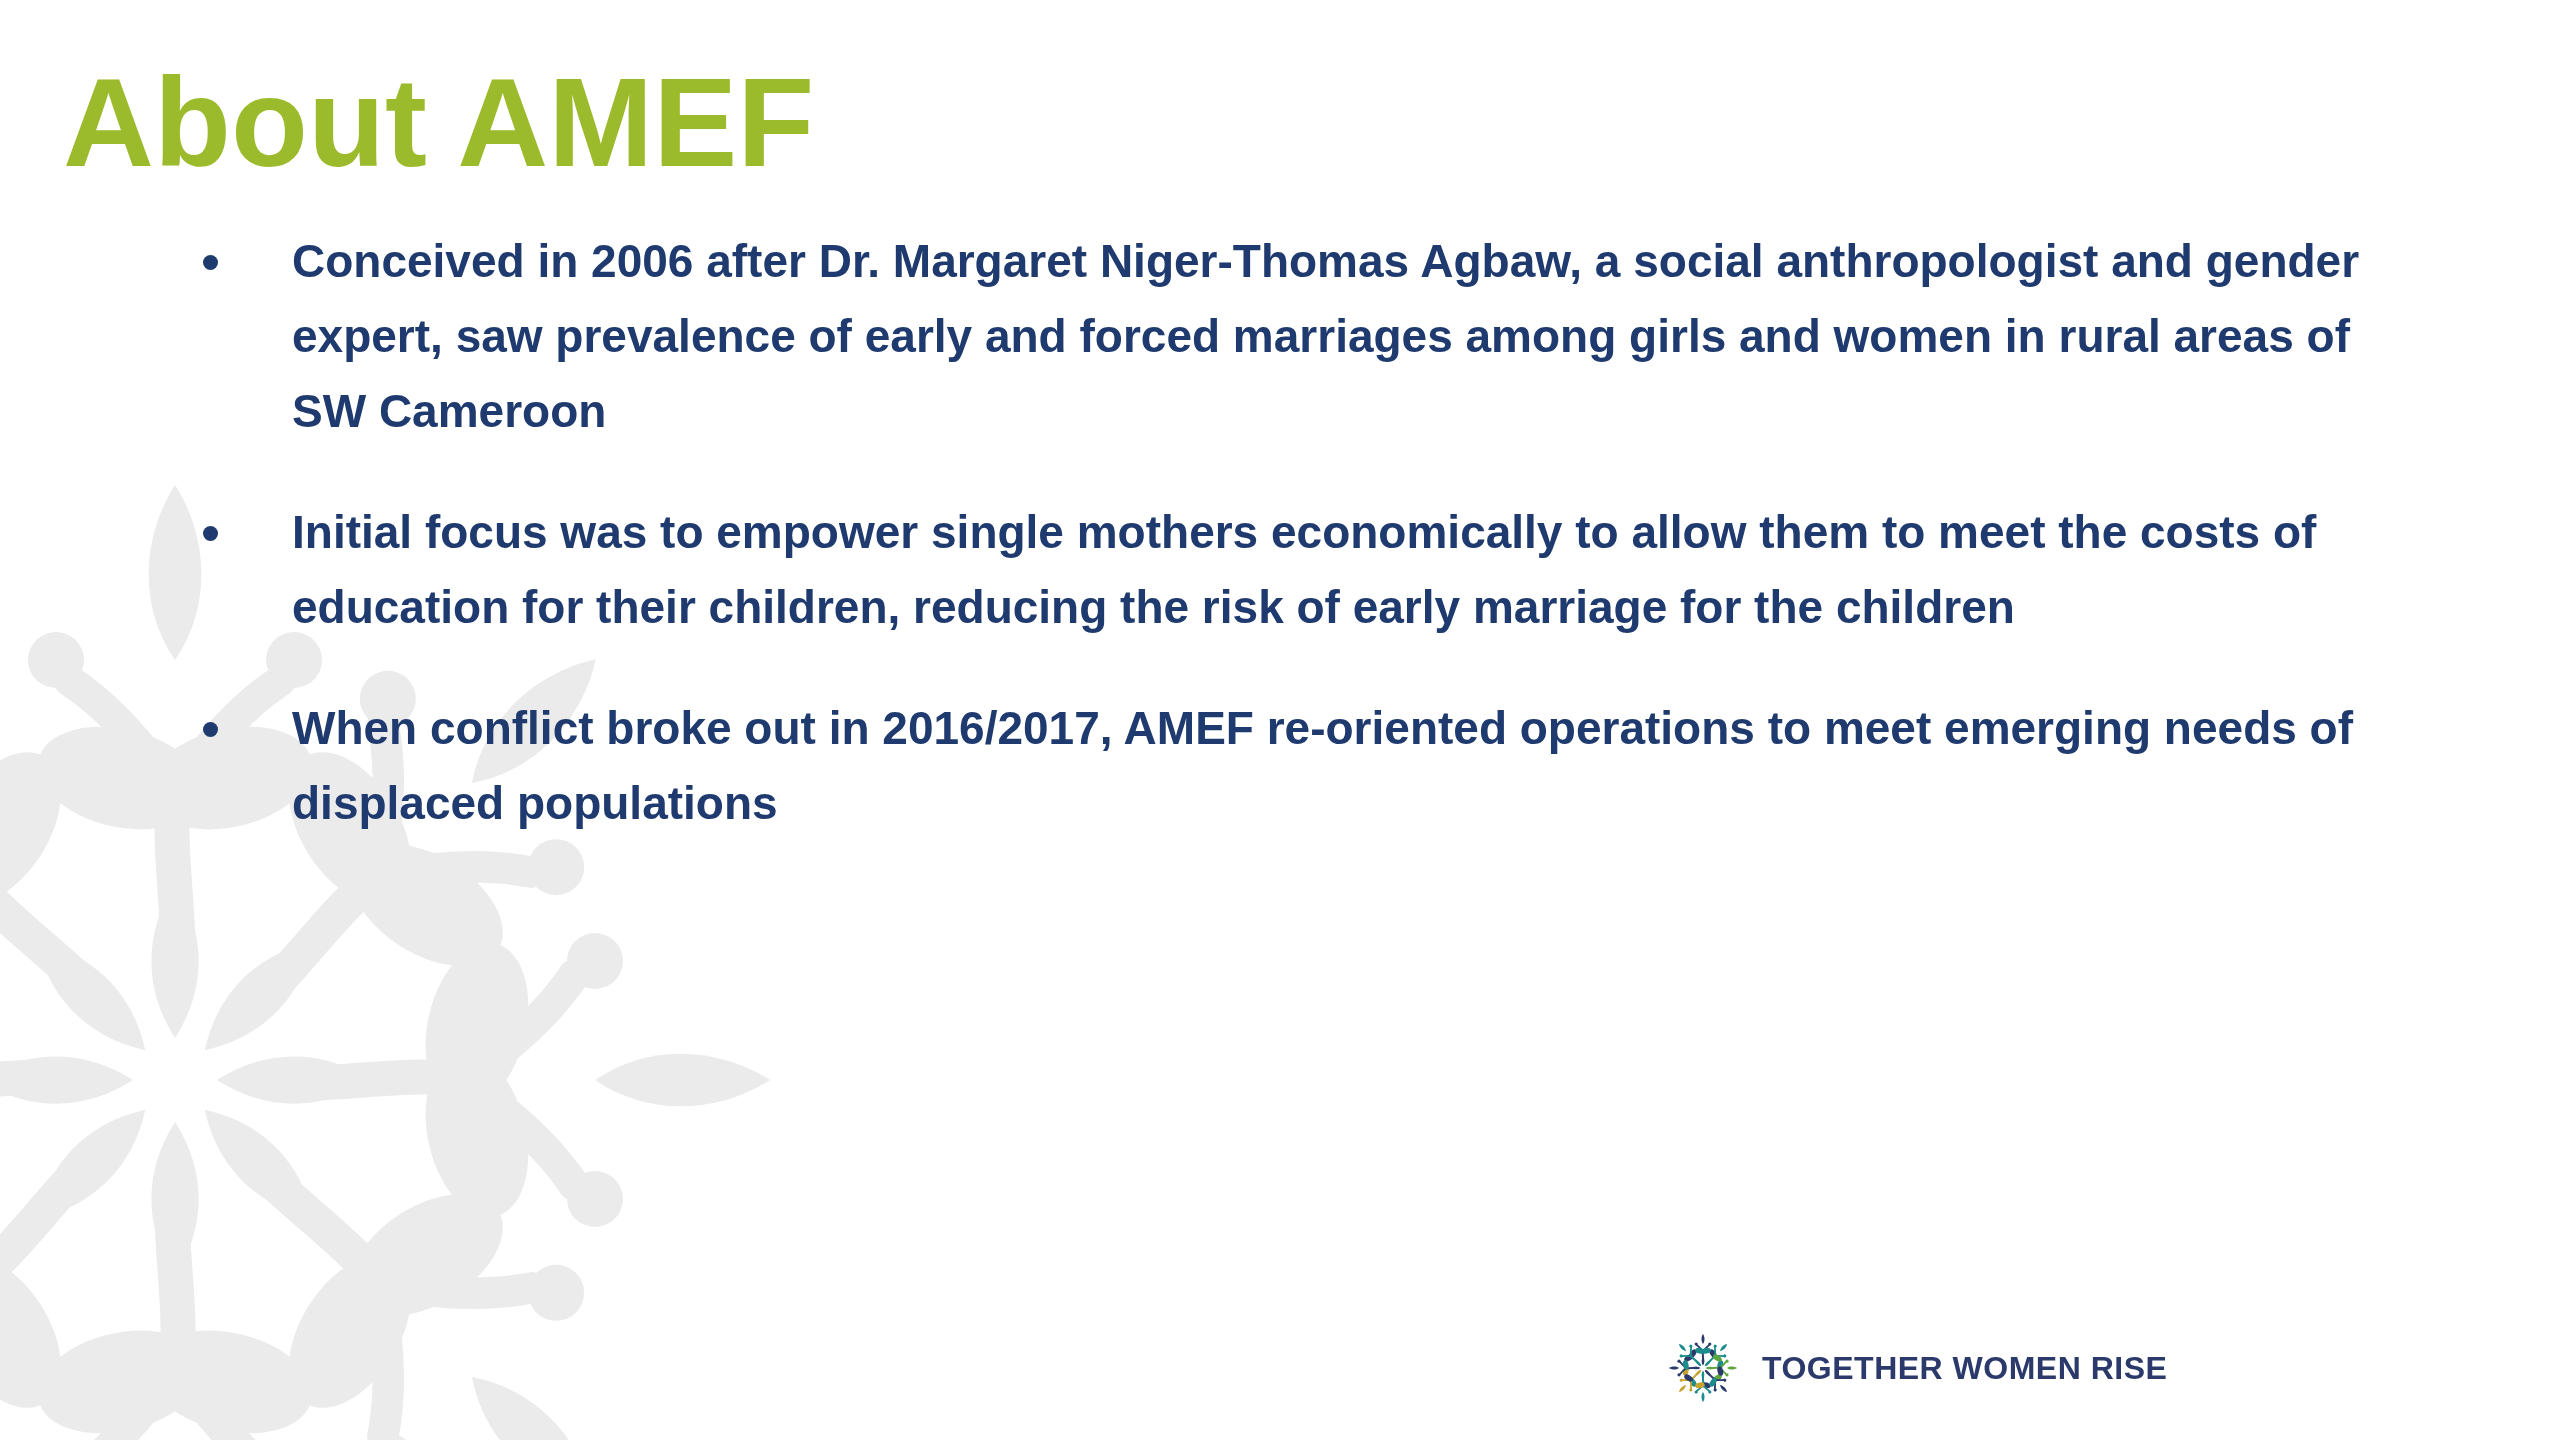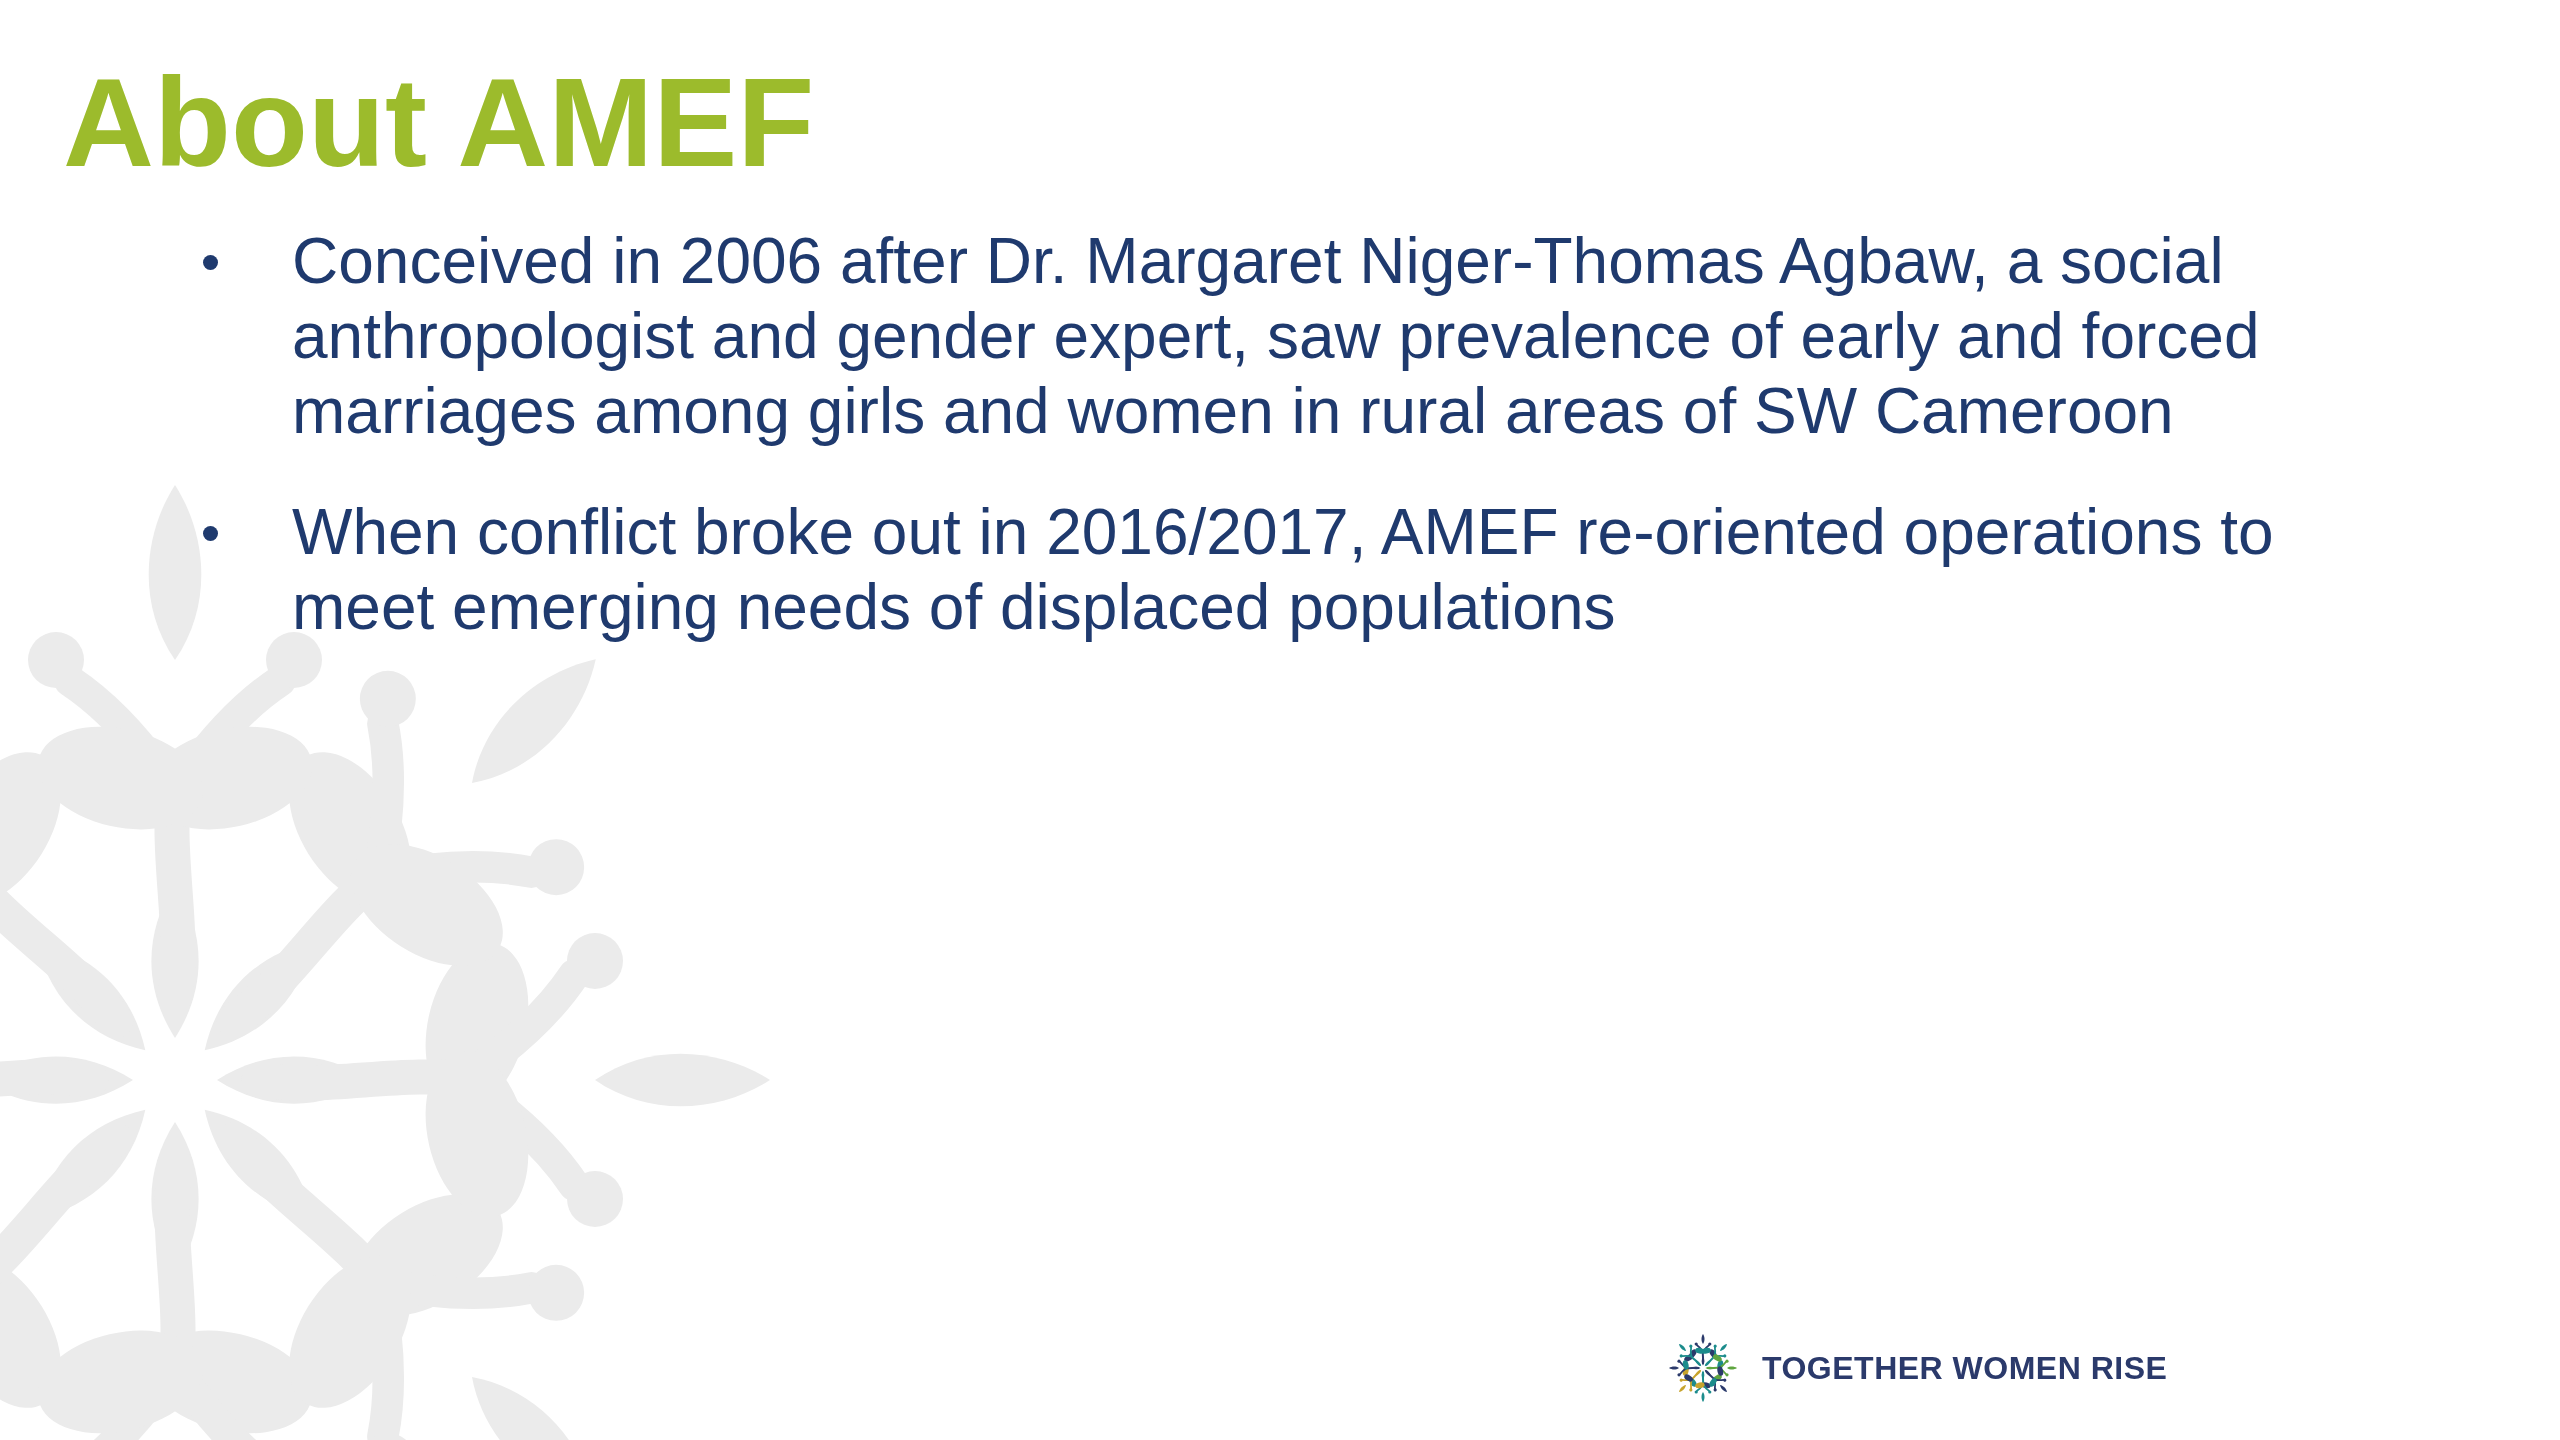--- a/index.html
+++ b/index.html
@@ -47,24 +47,25 @@
   }
   .dot{
     flex:none;
     width:15px;height:15px;
     margin-top:31px;
     margin-right:74px;
     border-radius:50%;
     background:var(--body-navy,#1F3A6E);
   }
   .btext{
-    font-size:64px;
+    font-size:46px;
     line-height:75px;
     color:var(--body-navy,#1F3A6E);
     max-width:2130px;
+    font-weight:bold;
   }
   
   .brand-logo{
     position:absolute;
     left:1663px;top:1328px;
     width:80px;height:80px;
     z-index:2;
   }
   .brand-name{
     position:absolute;
@@ -129,20 +130,24 @@
 
   <h1 class="title">About AMEF</h1>
 
   <ul class="bullets">
     <li>
       <span class="dot"></span>
       <span class="btext">Conceived in 2006 after Dr. Margaret Niger-Thomas Agbaw, a social anthropologist and gender expert, saw prevalence of early and forced marriages among girls and women in rural areas of SW Cameroon</span>
     </li>
     <li>
       <span class="dot"></span>
+      <span class="btext">Initial focus was to empower single mothers economically to allow them to meet the costs of education for their children, reducing the risk of early marriage for the children</span>
+    </li>
+    <li>
+      <span class="dot"></span>
       <span class="btext">When conflict broke out in 2016/2017, AMEF re-oriented operations to meet emerging needs of displaced populations</span>
     </li>
   </ul>
 
   <svg class="brand-logo" viewBox="0 0 200 200" aria-hidden="true">
     <use href="#twr-arm" xlink:href="#twr-arm" color="#2B3A6B"></use>
     <use href="#twr-arm" xlink:href="#twr-arm" color="#1C8C8C" transform="rotate(45 100 100)"></use>
     <use href="#twr-arm" xlink:href="#twr-arm" color="#5FA53F" transform="rotate(90 100 100)"></use>
     <use href="#twr-arm" xlink:href="#twr-arm" color="#2B3A6B" transform="rotate(135 100 100)"></use>
     <use href="#twr-arm" xlink:href="#twr-arm" color="#1C8C8C" transform="rotate(180 100 100)"></use>

